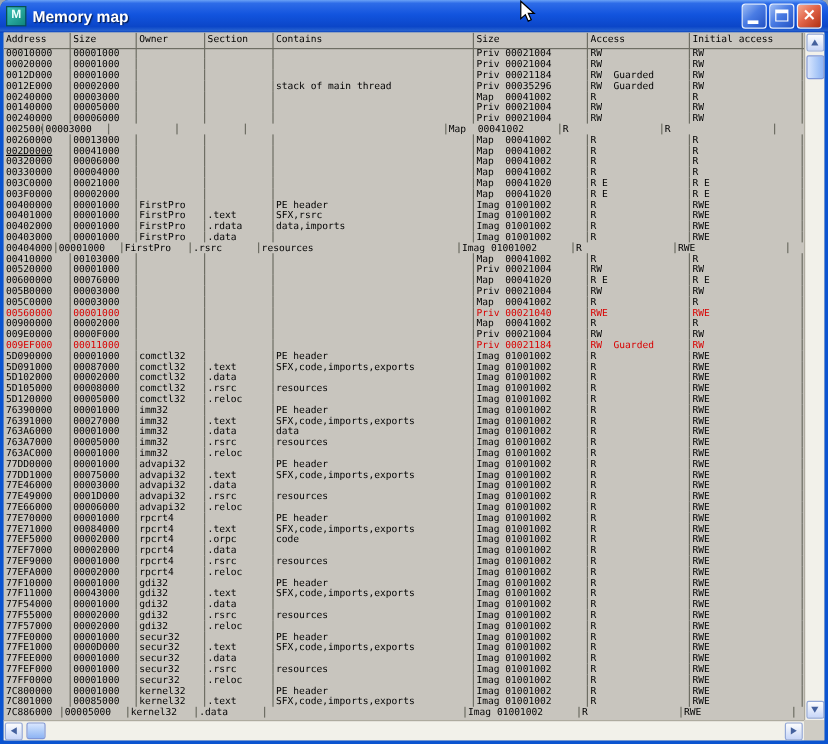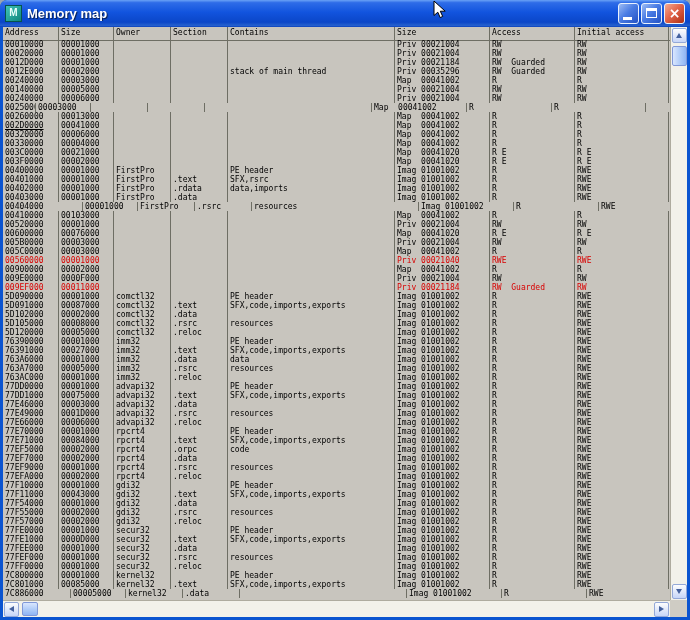--- a/index.html
+++ b/index.html
@@ -250,21 +250,21 @@
           <div class="cell" style="width: 56px;">00403000</div>
           <div class="cell" style="width: 55px;">00001000</div>
           <div class="cell" style="width: 57px;">FirstPro</div>
           <div class="cell" style="width: 57px;">.data</div>
           <div class="cell" style="width: 167px;"></div>
           <div class="cell" style="width: 95px;">Imag 01001002</div>
           <div class="cell" style="width: 85px;">R</div>
           <div class="cell" style="width: 94px;">RWE</div>
         </div>
         <div class="row">
-          <div class="cell" style="width: 80px;">00404000</div>
+          <div class="cell" style="width: 44px;">00404000</div>
           <div class="cell" style="width: 55px;">00001000</div>
           <div class="cell" style="width: 57px;">FirstPro</div>
           <div class="cell" style="width: 57px;">.rsrc</div>
           <div class="cell" style="width: 167px;">resources</div>
           <div class="cell" style="width: 95px;">Imag 01001002</div>
           <div class="cell" style="width: 85px;">R</div>
           <div class="cell" style="width: 94px;">RWE</div>
         </div>
         <div class="row">
           <div class="cell" style="width: 56px;">00410000</div>
@@ -680,21 +680,21 @@
           <div class="cell" style="width: 56px;">7C801000</div>
           <div class="cell" style="width: 55px;">00085000</div>
           <div class="cell" style="width: 57px;">kernel32</div>
           <div class="cell" style="width: 57px;">.text</div>
           <div class="cell" style="width: 167px;">SFX,code,imports,exports</div>
           <div class="cell" style="width: 95px;">Imag 01001002</div>
           <div class="cell" style="width: 85px;">R</div>
           <div class="cell" style="width: 94px;">RWE</div>
         </div>
         <div class="row">
-          <div class="cell" style="width: 68px;">7C886000</div>
+          <div class="cell" style="width: 49px;">7C886000</div>
           <div class="cell" style="width: 55px;">00005000</div>
           <div class="cell" style="width: 57px;">kernel32</div>
           <div class="cell" style="width: 57px;">.data</div>
           <div class="cell" style="width: 167px;"></div>
           <div class="cell" style="width: 95px;">Imag 01001002</div>
           <div class="cell" style="width: 85px;">R</div>
           <div class="cell" style="width: 94px;">RWE</div>
         </div>
       </div>
 

